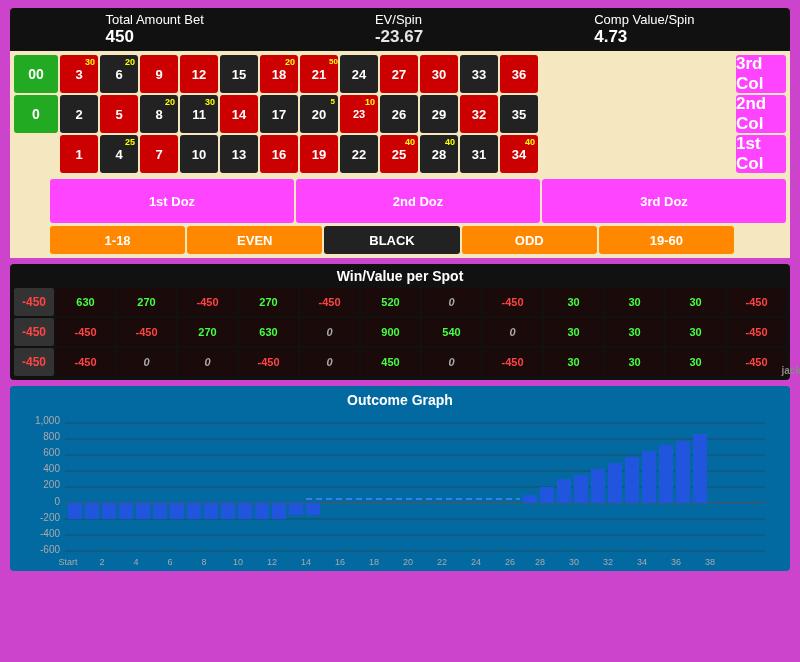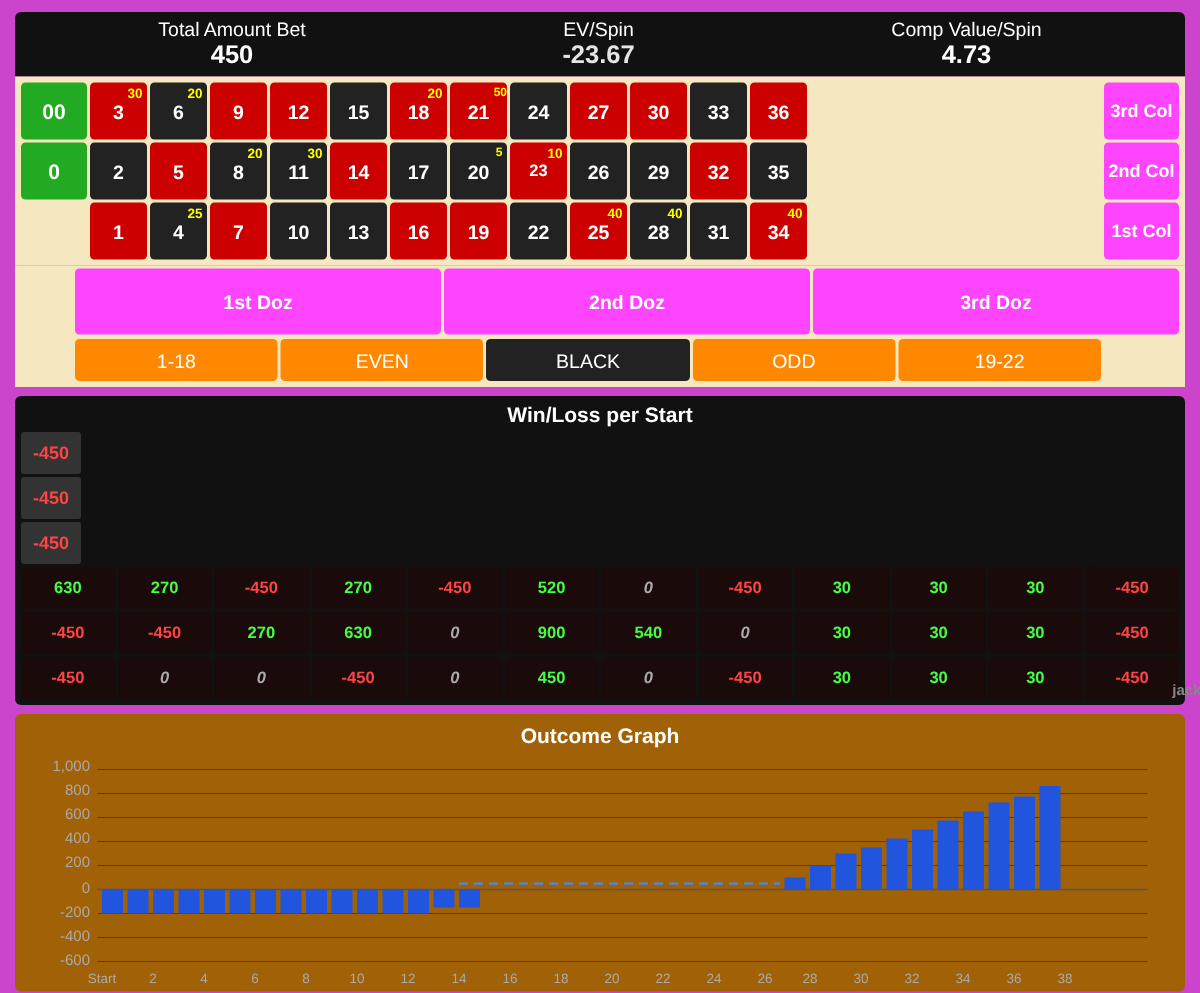--- a/index.html
+++ b/index.html
@@ -18,21 +18,20 @@
 
     
     .stats-bar {
       background: #111;
       display: flex;
       justify-content: space-around;
       padding: 4px 10px;
       border-radius: 4px 4px 0 0;
     }
     .stat-block {
-      text-align: center;
       color: white;
       font-size: 13px;
     }
     .stat-value {
       font-size: 17px;
       font-weight: bold;
     }
     .stat-value.negative { color: #e5e5e5; }
     .stat-value.positive { color: white; }
 
@@ -107,21 +106,21 @@
     .right-cols {
       display: flex;
       flex-direction: column;
       gap: 2px;
     }
 
     .col-cell {
       background: #ff44ff;
       color: white;
       font-weight: bold;
-      font-size: 12px;
+      font-size: 17px;
       width: 50px;
       height: 38px;
       display: flex;
       align-items: center;
       justify-content: center;
       border-radius: 3px;
       cursor: pointer;
     }
 
     
@@ -158,21 +157,21 @@
       flex-direction: row;
       gap: 2px;
       padding-left: 36px;
       padding-right: 52px;
     }
 
     .outside-cell {
       flex: 1;
       background: #ff8800;
       color: white;
-      font-weight: normal;
+      font-weight: bold;
       font-size: 13px;
       height: 28px;
       display: flex;
       align-items: center;
       justify-content: center;
       border-radius: 3px;
       cursor: pointer;
     }
     .outside-cell.red-bg { background: #cc0000; }
     .outside-cell.black-bg { background: #222; }
@@ -188,21 +187,21 @@
     .winloss-title {
       color: white;
       text-align: center;
       font-size: 14px;
       font-weight: bold;
       margin-bottom: 4px;
     }
 
     .wl-grid {
       display: flex;
-      flex-direction: column;
+      flex-direction: row;
       gap: 2px;
     }
 
     .wl-left {
       display: flex;
       flex-direction: column;
       gap: 2px;
     }
 
     .wl-left-cell {
@@ -242,21 +241,21 @@
       font-size: 11px;
       font-weight: bold;
     }
     .wl-cell.green { color: #44ff44; }
     .wl-cell.red { color: #ff4444; }
     .wl-cell.zero { color: #aaa; font-style: italic; }
     .wl-cell.dark { background: #1a0a0a; }
 
     
     .graph-section {
-      background: #a16207;
+      background: #0369a1;
       margin-top: 6px;
       border-radius: 4px;
       padding: 6px 8px 4px;
     }
 
     .graph-title {
       color: white;
       text-align: center;
       font-size: 14px;
       font-weight: bold;
@@ -384,26 +383,26 @@
     <div class="dozen-row">
       <div class="dozen-cell">1st Doz</div>
       <div class="dozen-cell">2nd Doz</div>
       <div class="dozen-cell">3rd Doz</div>
     </div>
     <div class="outside-row">
       <div class="outside-cell">1-18</div>
       <div class="outside-cell">EVEN</div>
       <div class="outside-cell black-bg">BLACK</div>
       <div class="outside-cell">ODD</div>
-      <div class="outside-cell">19-22</div>
+      <div class="outside-cell">19-60</div>
     </div>
   </div>
 
   <div class="winloss-section">
-    <div class="winloss-title">Win/Loss per Start</div>
+    <div class="winloss-title">Win/Value per Spot</div>
     <div class="wl-grid">
       <div class="wl-left">
         <div class="wl-left-cell">-450</div>
         <div class="wl-left-cell">-450</div>
         <div class="wl-left-cell">-450</div>
       </div>
       <div class="wl-numbers">
 
         <div class="wl-row">
           <div class="wl-cell dark green">630</div>

